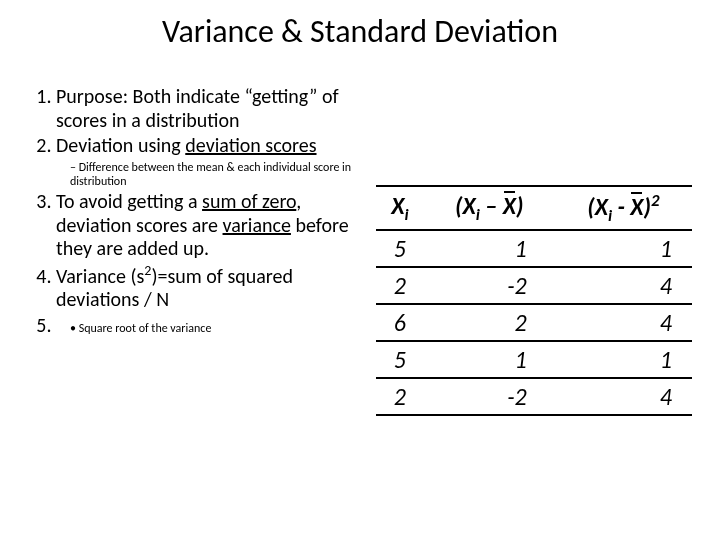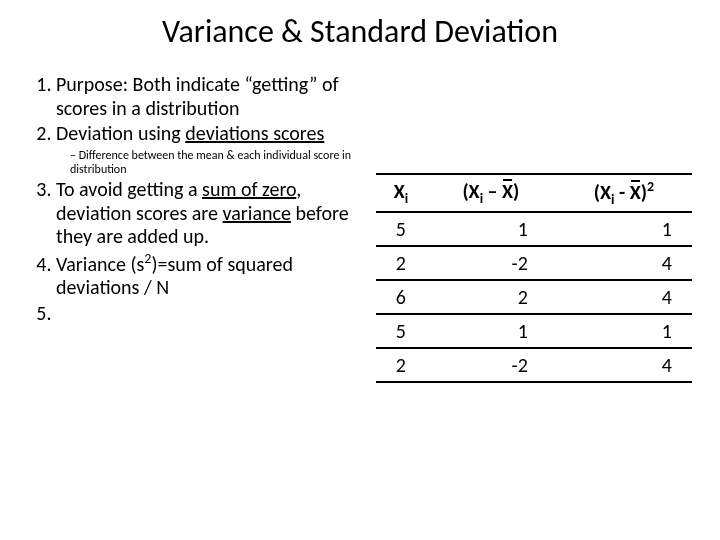--- a/index.html
+++ b/index.html
@@ -9,21 +9,21 @@
     background: #fff;
     font-family: Calibri, Arial, sans-serif;
     color: #000;
     padding: 12px 28px 20px 28px;
     position: relative;
   }
   h1 {
     text-align: center;
     font-size: 32px;
     font-weight: 400;
-    margin-bottom: 22px;
+    margin-bottom: 34px;
   }
   .cols {
     display: flex;
     gap: 18px;
   }
   .left {
     flex: 0 0 330px;
     font-size: 20px;
     line-height: 1.18;
   }
@@ -48,21 +48,22 @@
     content: "•   ";
   }
   .u { text-decoration: underline; }
   .right {
     flex: 1;
     padding-top: 100px;
   }
   table {
     border-collapse: collapse;
     width: 100%;
-    font-size: 20px;
+    font-size: 24px;
+    font-style: italic;
   }
   th, td {
     border-top: 2px solid #000;
     border-bottom: 2px solid #000;
     padding: 3px 6px;
     height: 34px;
     vertical-align: middle;
   }
   th {
     font-weight: 700;
@@ -88,32 +89,35 @@
 </head>
 <body>
 
 <h1>Variance &amp; Standard Deviation</h1>
 
 <div class="cols">
   <div class="left">
     <ol class="main">
       <li>Purpose: Both indicate “getting” of scores in a distribution</li>
       <li>
-        <span>Deviation using </span><span class="u">deviations scores</span>
+        <span>Deviation using </span><span class="u">deviation scores</span>
         <ul class="sub">
           <li>Difference between the mean &amp; each individual score in distribution</li>
         </ul>
       </li>
       <li>
         <span>To avoid getting a </span><span class="u">sum of zero</span><span>, deviation scores are </span><span class="u">variance</span><span> before they are added up.</span>
       </li>
       <li>
         <span>Variance (s</span><span class="sup2">2</span><span>)=sum of squared deviations / N</span>
       </li>
       <li>
+        <ul class="sub bullet">
+          <li>Square root of the variance</li>
+        </ul>
       </li>
     </ol>
   </div>
 
   <div class="right">
     <table>
       <thead>
         <tr>
           <th><span>X</span><span class="sub2">i</span></th>
           <th><span>(X</span><span class="sub2">i</span><span> – </span><span class="xbar">X</span><span>)</span></th>

